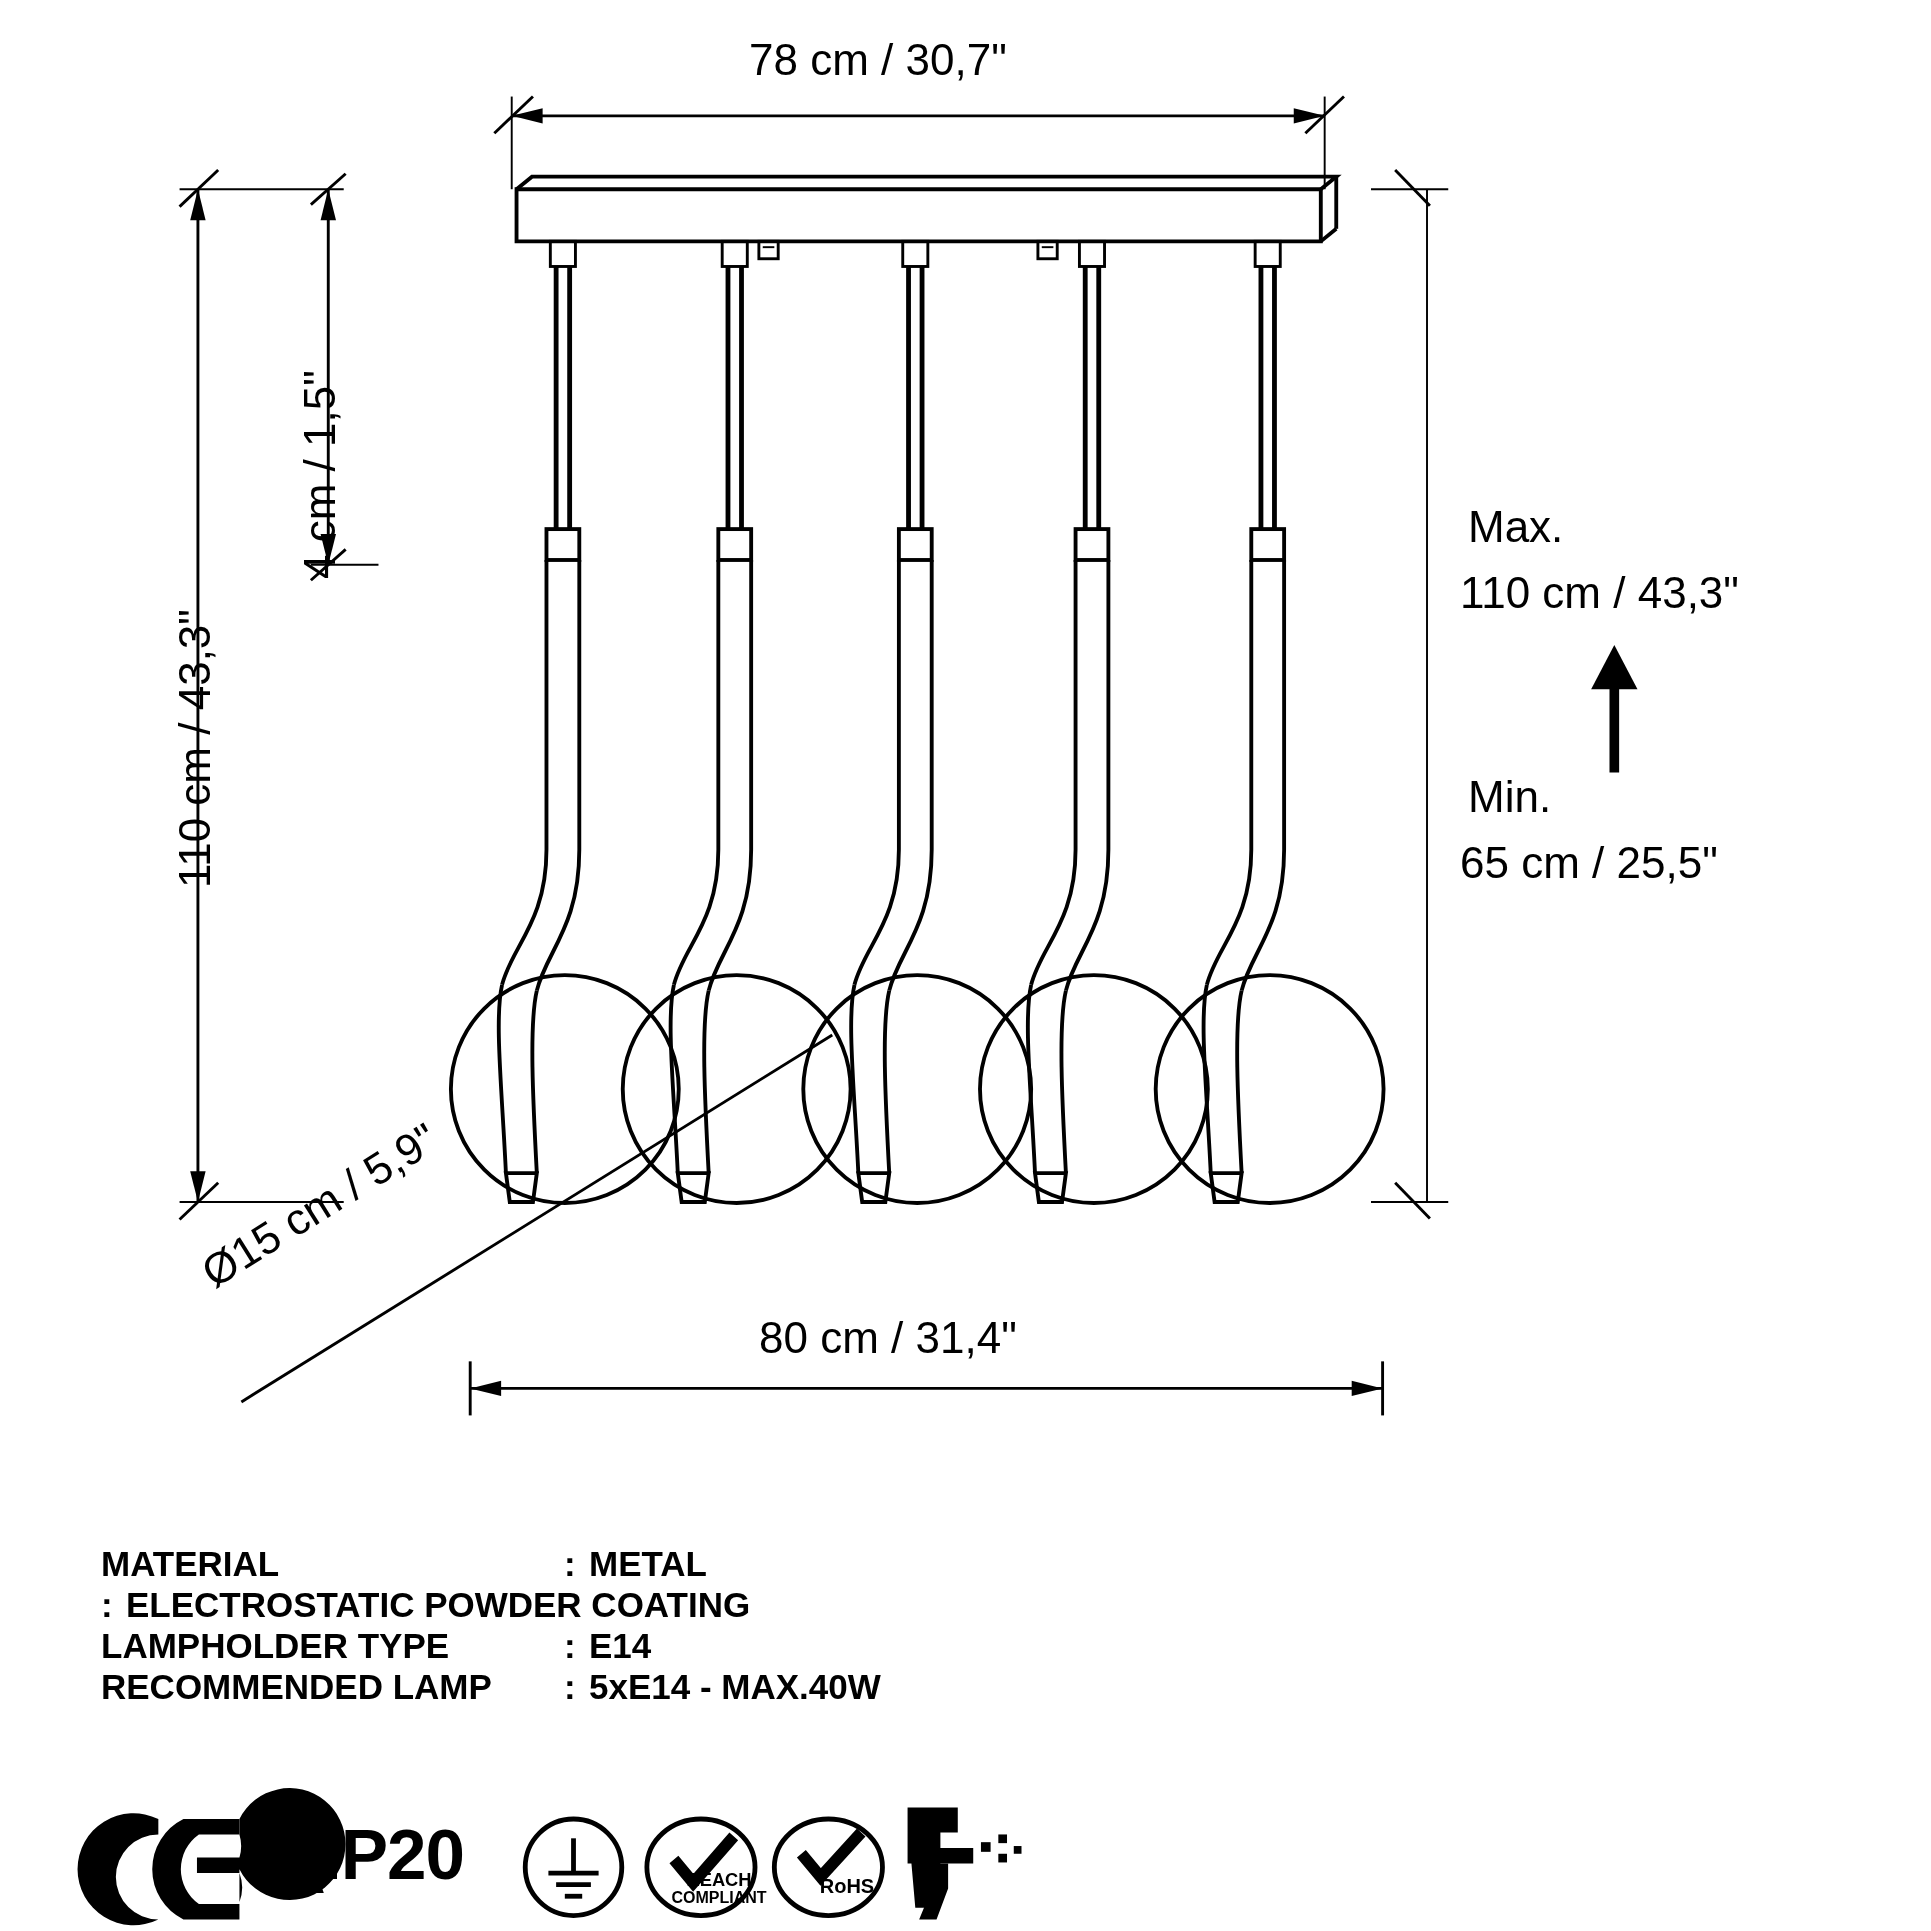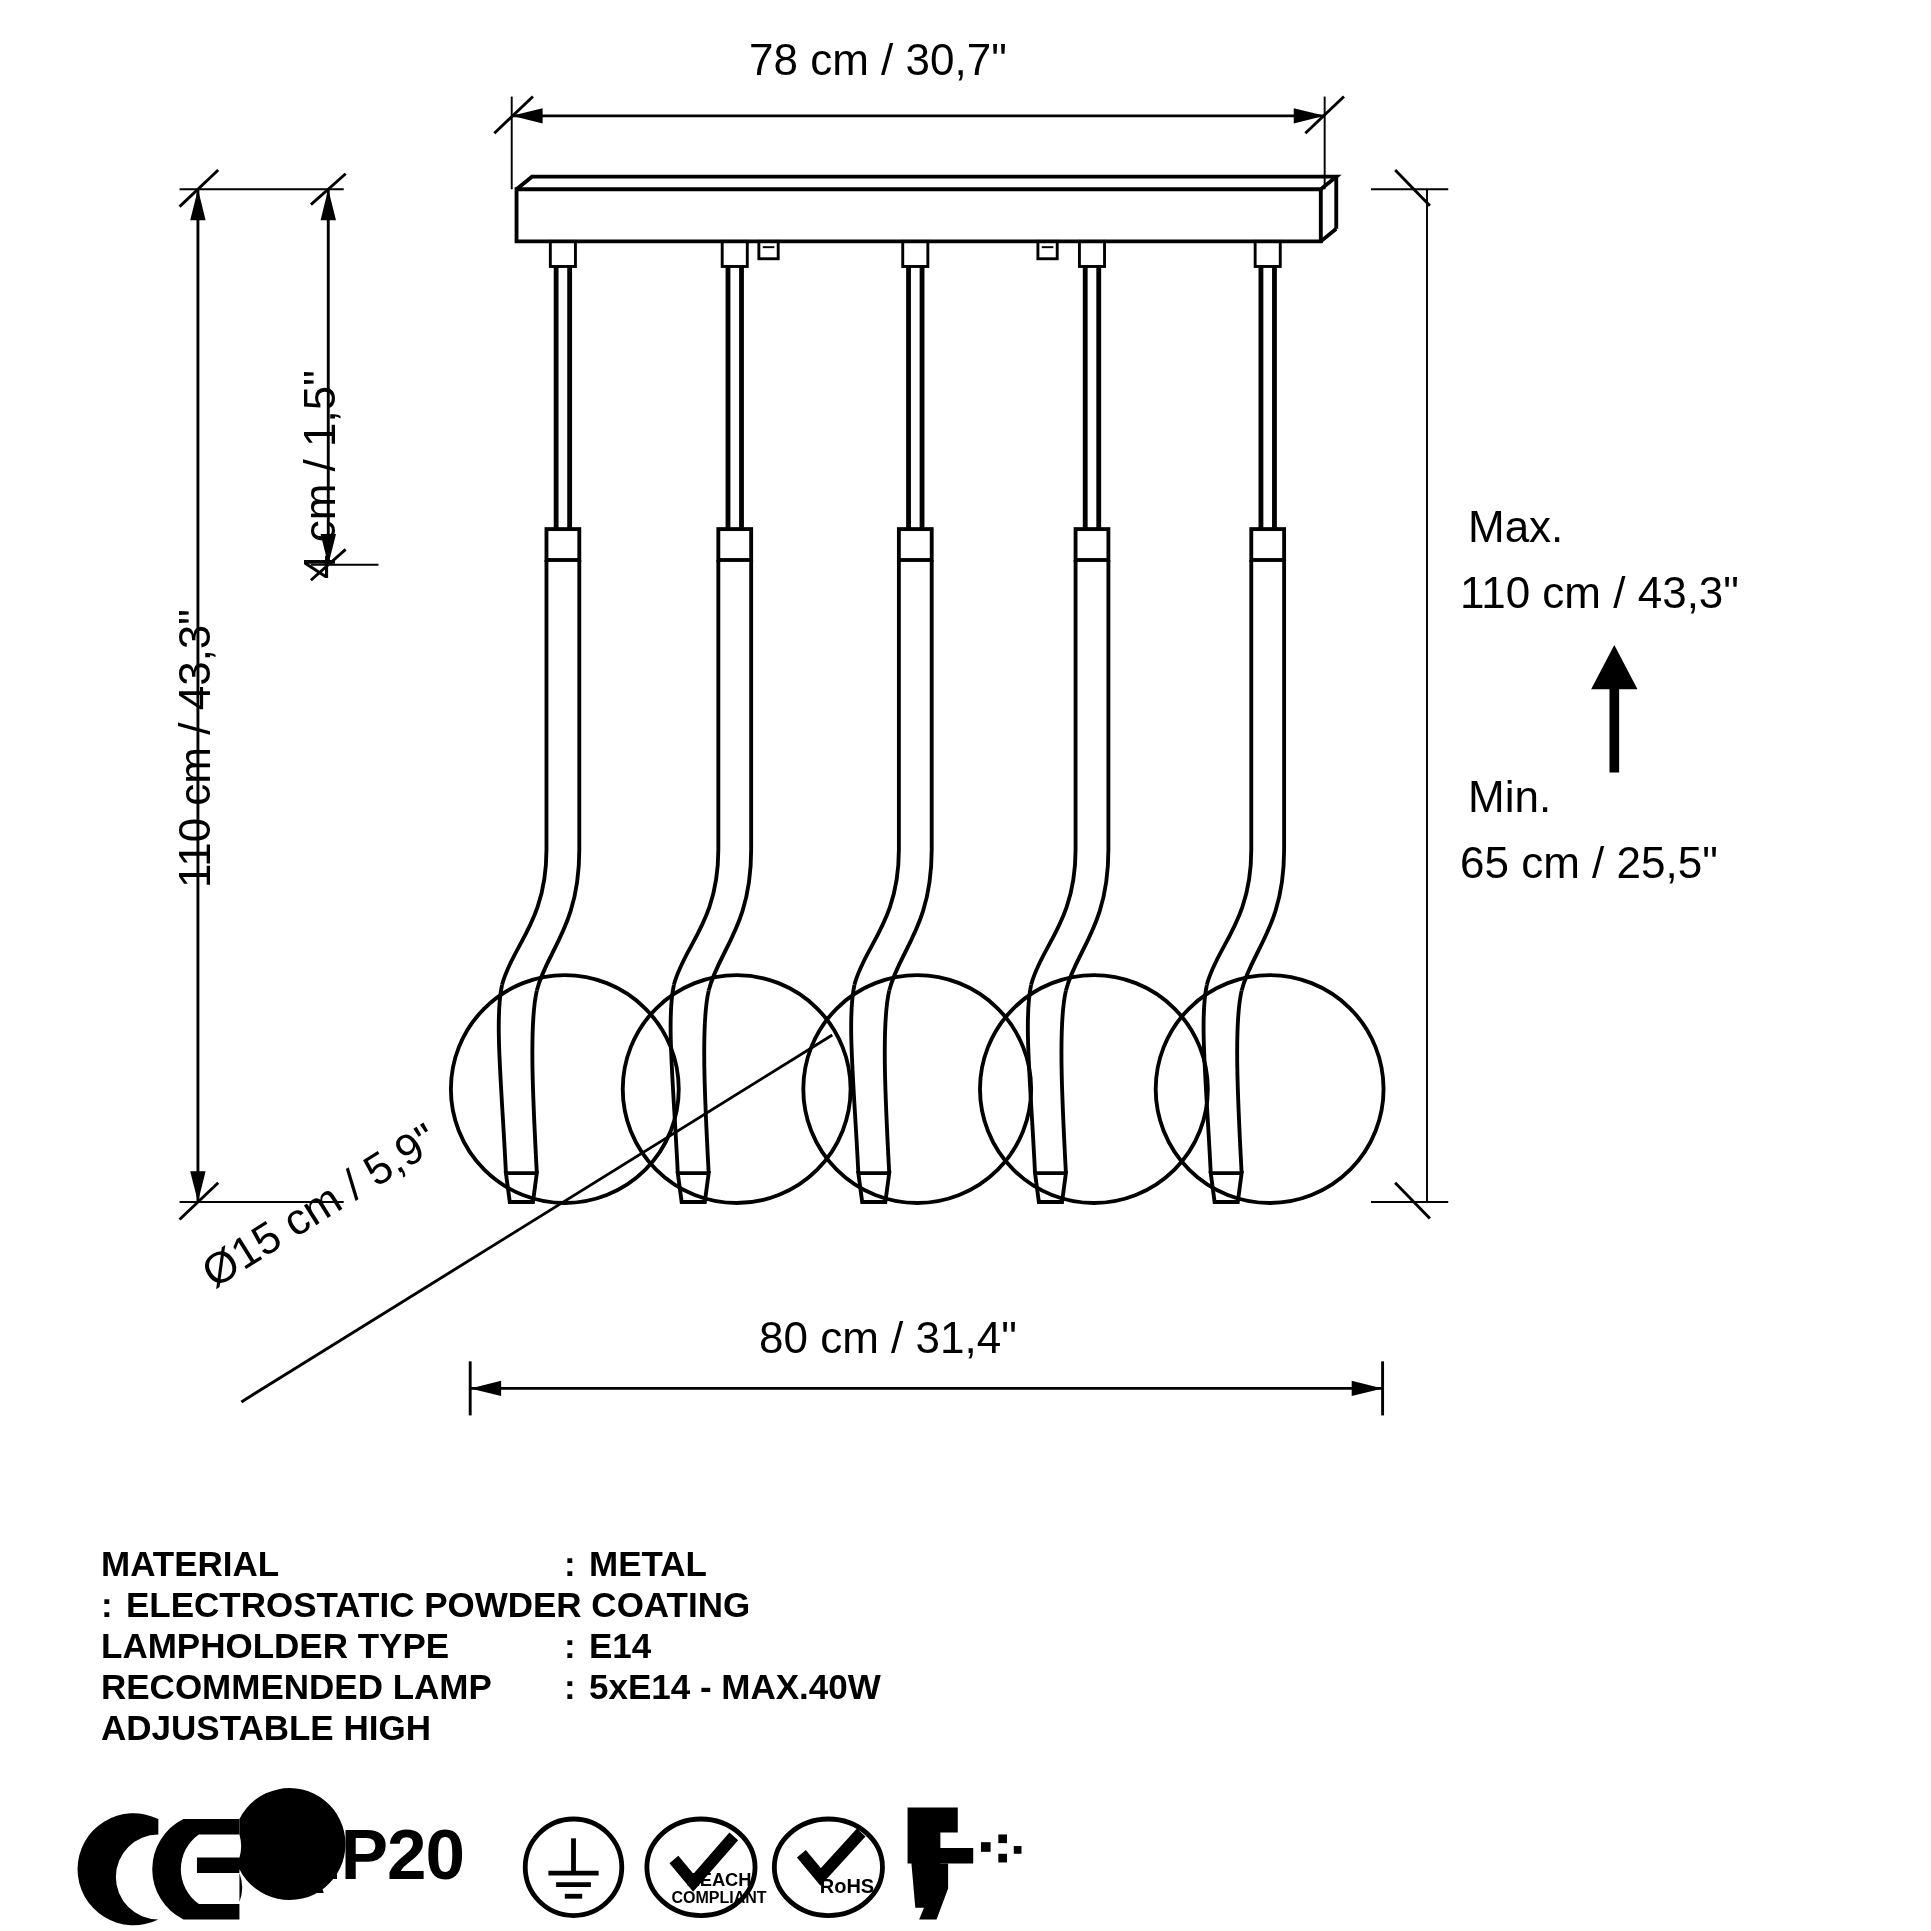--- a/index.html
+++ b/index.html
@@ -274,23 +274,20 @@
     <div class="spec-row">
       <span class="spec-label">LAMPHOLDER TYPE</span>
       <span class="spec-colon">:</span>
       <span class="spec-value">E14</span>
     </div>
     <div class="spec-row">
       <span class="spec-label">RECOMMENDED LAMP</span>
       <span class="spec-colon">:</span>
       <span class="spec-value">5xE14 - MAX.40W</span>
     </div>
-    <div class="spec-row">
-      <span class="spec-value">ADJUSTABLE HIGH</span>
-    </div>
   </div>
 
   <div class="ukca" style="position:absolute; left:253px; top:1821px;">
     <div>UK</div>
     <div>CA</div>
   </div>
 
   <div class="ip20" style="position:absolute; left:322px; top:1819px;">IP20</div>
 
   <div style="position:absolute; left:662px; top:1871px; width:114px; text-align:center; font-size:18.3px; font-weight:bold; line-height:18.3px;">

